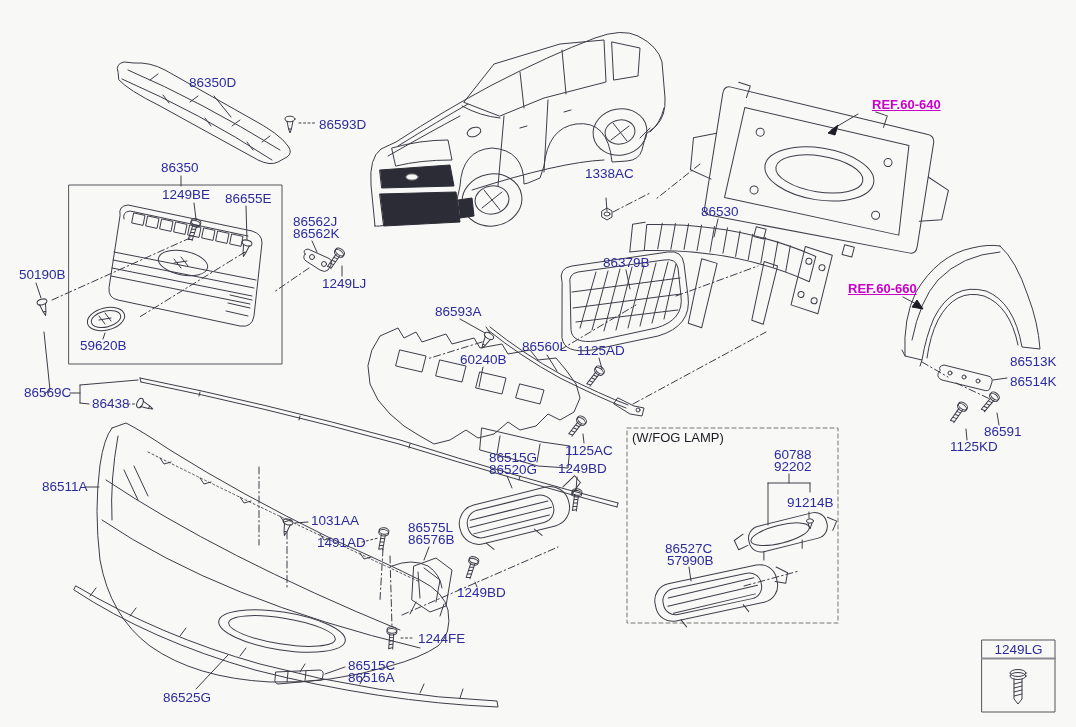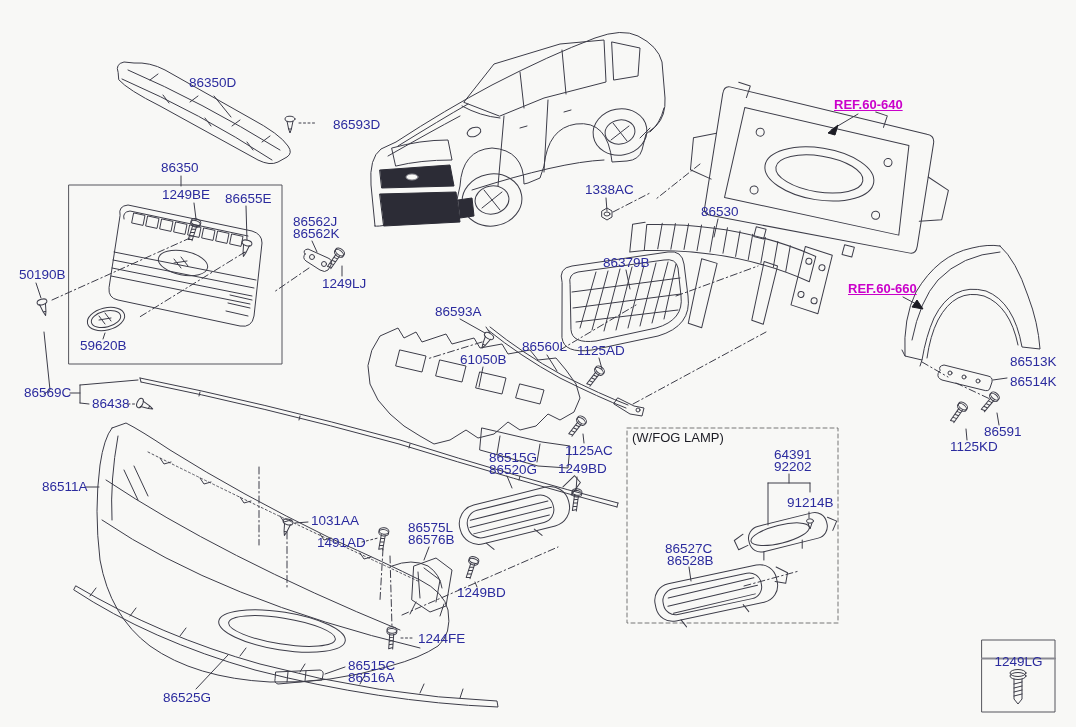--- a/index.html
+++ b/index.html
@@ -14,21 +14,21 @@
   svg .dashdot{stroke:#50505a;stroke-dasharray:7 3 1.5 3;}
   svg .dotted{stroke:#50505a;stroke-dasharray:2 2.5;}
   svg .boxline{stroke:#55555c;}
   svg .dashbox{stroke:#777;stroke-dasharray:4 3;}
   svg .arrow{fill:#1c1c24;stroke:#1c1c24;}
   svg .thick{stroke-width:2;stroke:#8a8a92;}
   .lbl{position:absolute;font-size:13.5px;line-height:12px;color:#2b2b9e;
        white-space:nowrap;cursor:pointer;}
   .lbl.ref{color:#ca00ca;font-weight:bold;font-size:13px;text-decoration:underline;}
   .lbl.dark{color:#1c1c24;font-size:13px;cursor:default;}
-  .lbl.center{width:73px;text-align:center;margin-top:12px;}
+  .lbl.center{width:73px;text-align:center;}
 </style>
 </head>
 <body>
 
 <div class="stage">
 
 <svg width="1076" height="727" viewBox="0 0 1076 727">
   <defs>
     <g id="bolt">
       <ellipse cx="0" cy="0" rx="5" ry="3.2"></ellipse>
@@ -323,21 +323,21 @@
 
   <g>
     <line x1="858" y1="114" x2="831" y2="130"></line>
     <polygon class="arrow" points="828,133 838,125 835,135"></polygon>
     <line x1="903" y1="297" x2="918" y2="305"></line>
     <polygon class="arrow" points="923,309 912,307 917,300"></polygon>
   </g>
 </svg>
 
 <div class="lbl" style="left:189px;top:77px">86350D</div>
-<div class="lbl" style="left:333px;top:119px">86593D</div>
+<div class="lbl" style="left:319px;top:119px">86593D</div>
 <div class="lbl" style="left:161px;top:162px">86350</div>
 <div class="lbl" style="left:162px;top:189px">1249BE</div>
 <div class="lbl" style="left:225px;top:193px">86655E</div>
 <div class="lbl" style="left:293px;top:216px">86562J</div>
 <div class="lbl" style="left:293px;top:228px">86562K</div>
 <div class="lbl" style="left:322px;top:278px">1249LJ</div>
 <div class="lbl" style="left:19px;top:269px">50190B</div>
 <div class="lbl" style="left:80px;top:340px">59620B</div>
 <div class="lbl" style="left:24px;top:387px">86569C</div>
 <div class="lbl" style="left:92px;top:398px">86438</div>
@@ -345,40 +345,40 @@
 <div class="lbl" style="left:311px;top:515px">1031AA</div>
 <div class="lbl" style="left:317px;top:537px">1491AD</div>
 <div class="lbl" style="left:408px;top:522px">86575L</div>
 <div class="lbl" style="left:408px;top:534px">86576B</div>
 <div class="lbl" style="left:457px;top:587px">1249BD</div>
 <div class="lbl" style="left:418px;top:633px">1244FE</div>
 <div class="lbl" style="left:348px;top:660px">86515C</div>
 <div class="lbl" style="left:348px;top:672px">86516A</div>
 <div class="lbl" style="left:163px;top:692px">86525G</div>
 <div class="lbl" style="left:435px;top:306px">86593A</div>
-<div class="lbl" style="left:460px;top:354px">61050B</div>
+<div class="lbl" style="left:460px;top:354px">60240B</div>
 <div class="lbl" style="left:522px;top:341px">86560L</div>
 <div class="lbl" style="left:577px;top:345px">1125AD</div>
 <div class="lbl" style="left:565px;top:445px">1125AC</div>
 <div class="lbl" style="left:558px;top:463px">1249BD</div>
 <div class="lbl" style="left:489px;top:452px">86515G</div>
 <div class="lbl" style="left:489px;top:464px">86520G</div>
 <div class="lbl" style="left:603px;top:257px">86379B</div>
-<div class="lbl" style="left:585px;top:184px">1338AC</div>
+<div class="lbl" style="left:585px;top:168px">1338AC</div>
 <div class="lbl" style="left:701px;top:206px">86530</div>
 <div class="lbl" style="left:1010px;top:356px">86513K</div>
 <div class="lbl" style="left:1010px;top:376px">86514K</div>
 <div class="lbl" style="left:984px;top:426px">86591</div>
 <div class="lbl" style="left:950px;top:441px">1125KD</div>
-<div class="lbl" style="left:774px;top:449px">64391</div>
+<div class="lbl" style="left:774px;top:449px">60788</div>
 <div class="lbl" style="left:774px;top:461px">92202</div>
 <div class="lbl" style="left:787px;top:497px">91214B</div>
 <div class="lbl" style="left:665px;top:543px">86527C</div>
-<div class="lbl" style="left:667px;top:555px">86528B</div>
-
-<div class="lbl ref" style="left:834px;top:99px">REF.60-640</div>
+<div class="lbl" style="left:667px;top:555px">57990B</div>
+
+<div class="lbl ref" style="left:872px;top:99px">REF.60-640</div>
 <div class="lbl ref" style="left:848px;top:283px">REF.60-660</div>
 
 <div class="lbl dark" style="left:632px;top:432px">(W/FOG LAMP)</div>
 
 <div class="lbl center" style="left:982px;top:644px">1249LG</div>
 
 </div>
 
 </body></html>

